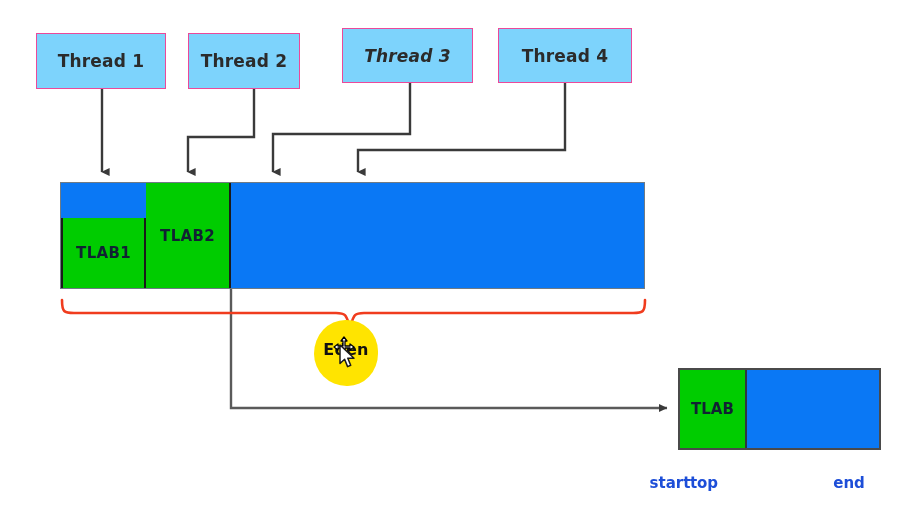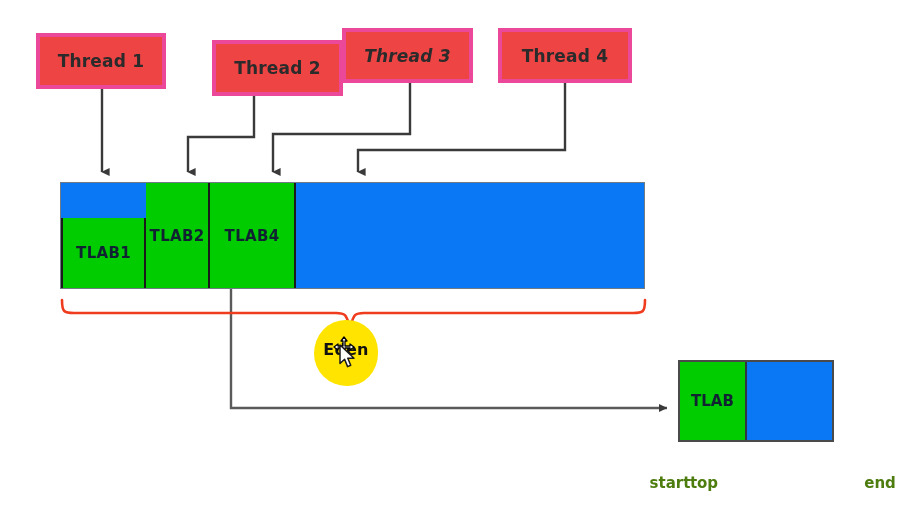--- a/index.html
+++ b/index.html
@@ -8,22 +8,22 @@
     background:#ffffff;
     font-family:"DejaVu Sans","Liberation Sans",sans-serif;
     overflow:hidden;
     position:relative;
   }
   #stage{position:absolute;left:0;top:0;width:903px;height:517px;}
 
   
   .thread-box{
     position:absolute;
-    background:#ef4444;
-    border:4px solid #ec4899;
+    background:#7dd3fc;
+    border:1px solid #ec4899;
     box-sizing:border-box;
     display:flex;align-items:center;justify-content:center;
     color:#2b2b2b;
     font-weight:bold;
     font-size:17px;
     letter-spacing:.2px;
   }
 
   
   #eden-bar{
@@ -40,33 +40,33 @@
     border-right:2px solid #1a1a1a;
     display:flex;align-items:center;justify-content:center;
     font-size:15px;font-weight:bold;color:#123;
     letter-spacing:.3px;
   }
   .tlab-cell:first-child{border-left:2px solid #1a1a1a;}
   .tlab-cell.free{background:transparent;border-right:none;}
 
   
   #tlab-detail{
-    position:absolute;left:678px;top:360px;width:156px;height:82px;
+    position:absolute;left:678px;top:368px;width:203px;height:82px;
     box-sizing:border-box;border:2px solid #4a4a4a;display:flex;
   }
   #tlab-detail .used{
     width:65px;background:#00cc00;border-right:2px solid #30383d;
     display:flex;align-items:center;justify-content:center;
     font-size:15px;font-weight:bold;color:#123;
   }
   #tlab-detail .free{flex:1;background:#0a78f5;}
 
   .marker-label{
     position:absolute;top:474px;
-    font-size:15px;font-weight:bold;color:#4d7c0f;
+    font-size:15px;font-weight:bold;color:#1d4ed8;
     transform:translateX(-50%);
   }
 
   
   #eden-highlight{
     position:absolute;left:314px;top:320px;width:64px;height:66px;
     background:#ffe400;
     border-radius:50% 50% 48% 52% / 52% 48% 50% 50%;
     filter:blur(.3px);
   }
@@ -112,39 +112,36 @@
   <svg class="layer">
     <path d="M62,300 C62,312 64,313 74,313
              L336,313 C346,313 346,315 350,327
              C354,315 354,313 364,313
              L633,313 C643,313 645,312 645,300" fill="none" stroke="#f03c1e" stroke-width="2.6" stroke-linecap="round" stroke-linejoin="round"></path>
   </svg>
 
   <div class="thread-box" style="left:36px;top:33px;width:130px;height:56px;">
     <span>Thread 1</span>
   </div>
-  <div class="thread-box" style="left:188px;top:40px;width:131px;height:56px;margin-left:24px;">
+  <div class="thread-box" style="left:188px;top:33px;width:112px;height:56px;">
     <span>Thread 2</span>
   </div>
   <div class="thread-box" style="left:342px;top:28px;width:131px;height:55px;font-style:italic;">
     <span>Thread 3</span>
   </div>
   <div class="thread-box" style="left:498px;top:28px;width:134px;height:55px;">
     <span>Thread 4</span>
   </div>
 
   <div id="eden-bar">
     <div class="tlab-cell" style="width:85px;margin-top:35px;">
       <span>TLAB1</span>
     </div>
-    <div class="tlab-cell" style="width:64px;">
+    <div class="tlab-cell" style="width:85px;">
       <span>TLAB2</span>
-    </div>
-    <div class="tlab-cell" style="width:86px;">
-      <span>TLAB4</span>
     </div>
     <div class="tlab-cell free" style="flex:1;">
       <span></span>
     </div>
   </div>
 
   <div id="eden-highlight"></div>
   <div id="eden-text">Eden</div>
 
   <svg id="move-cursor" viewBox="0 0 22 22">
@@ -160,17 +157,17 @@
     </div>
     <div class="free"></div>
   </div>
 
   <div class="marker-label" style="left:670px;">
     <span>start</span>
   </div>
   <div class="marker-label" style="left:704px;">
     <span>top</span>
   </div>
-  <div class="marker-label" style="left:880px;">
+  <div class="marker-label" style="left:849px;">
     <span>end</span>
   </div>
 
 </div>
 
 </body></html>

